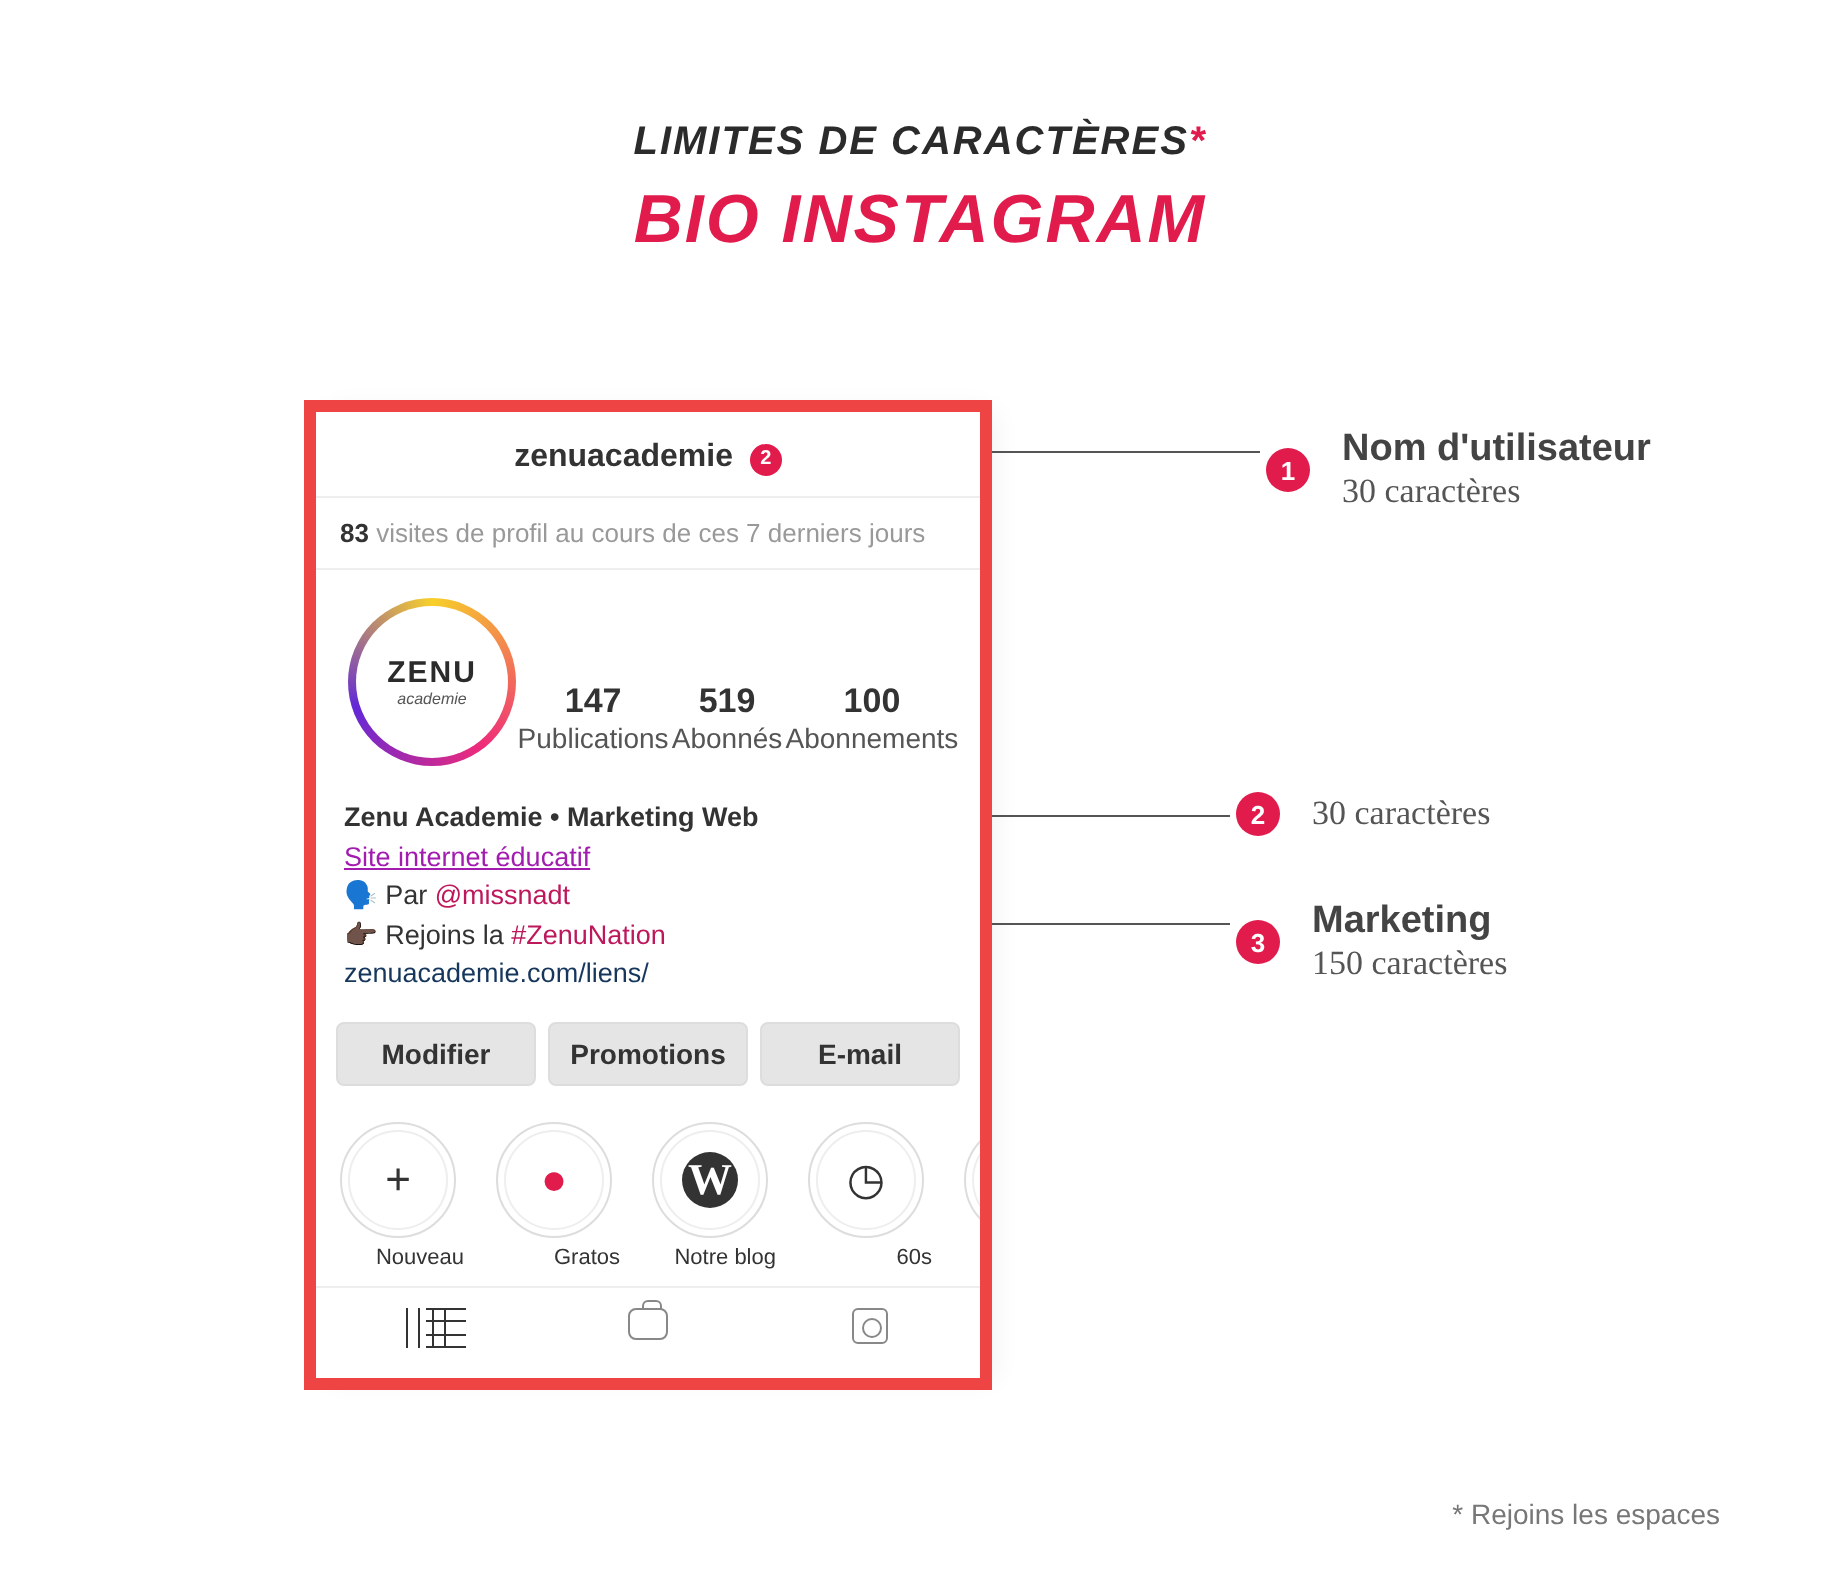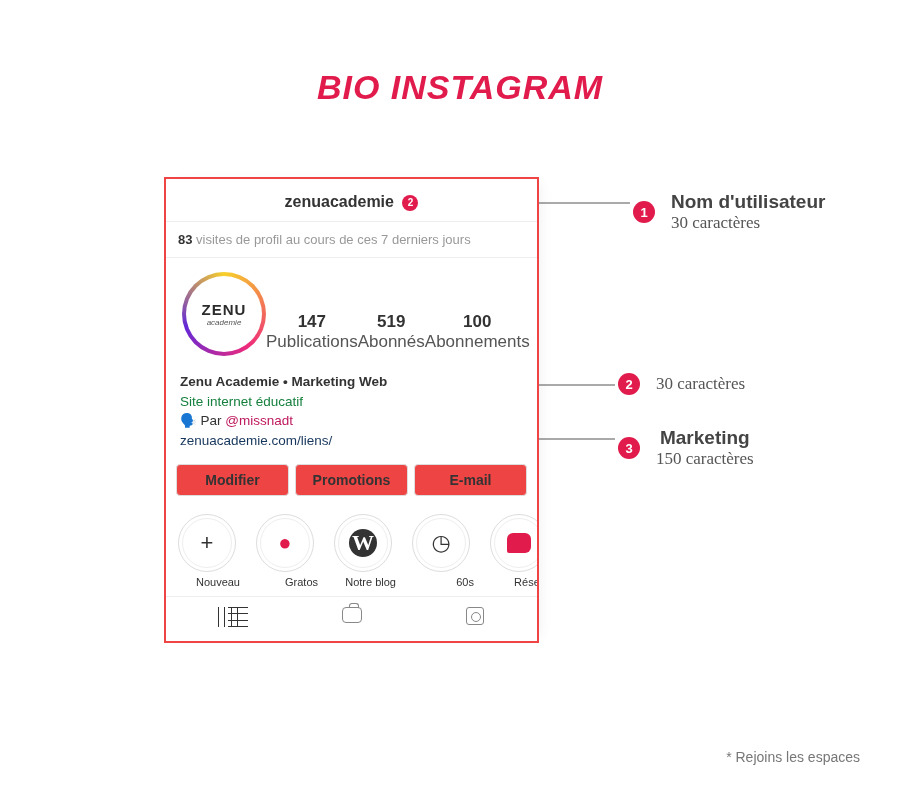--- a/index.html
+++ b/index.html
@@ -5,46 +5,46 @@
 * { box-sizing: border-box; margin: 0; padding: 0; }
 body { font-family: -apple-system, BlinkMacSystemFont, "Segoe UI", Helvetica, Arial, sans-serif; background: #fff; width: 920px; height: 793px; position: relative; color: #333; }
 
 .header { text-align: center; padding-top: 60px; }
 .subtitle { font-family: Arial, sans-serif; font-style: italic; font-weight: 900; letter-spacing: 1px; font-size: 20px; color: #2b2b2b; text-transform: uppercase; }
 .subtitle .ast { color: #e11b4c; }
 .title { font-family: Arial, sans-serif; font-style: italic; font-weight: 900; letter-spacing: 1px; font-size: 34px; color: #e11b4c; text-transform: uppercase; margin-top: 8px; }
 
 .stage { position: relative; margin-top: 70px; }
 
-.phone { position: absolute; left: 164px; top: 0; width: 375px; background: #fff; border: 2px solid #ef4444; box-shadow: 6px 0 14px -6px rgba(0,0,0,0.07); }
+.phone { position: absolute; left: 152px; top: 0; width: 344px; background: #fff; border: 6px solid #ef4444; box-shadow: 6px 0 14px -6px rgba(0,0,0,0.07); }
 
 .ph-top { text-align: center; padding: 14px 0 10px; font-size: 16px; font-weight: 600; border-bottom: 1px solid #eee; }
 .badge-sm { display: inline-flex; width: 16px; height: 16px; border-radius: 50%; background: #e11b4c; color: #fff; font-size: 10px; align-items: center; justify-content: center; margin-left: 4px; vertical-align: 1px; }
 
 .visits { padding: 10px 12px; font-size: 13px; color: #999; border-bottom: 1px solid #eee; }
 .visits strong { color: #333; font-weight: 600; }
 
 .stats-row { display: flex; align-items: center; padding: 14px 10px 10px; }
 .avatar-ring { width: 84px; height: 84px; border-radius: 50%; background: conic-gradient(#f7d02a, #ee2a7b 40%, #6228d7 70%, #f7d02a); display: flex; align-items: center; justify-content: center; flex: 0 0 84px; margin-left: 6px; }
 .avatar-inner { width: 76px; height: 76px; border-radius: 50%; background: #fff; display: flex; flex-direction: column; align-items: center; justify-content: center; }
 .avatar-inner .zenu { font-weight: 700; letter-spacing: 1px; font-size: 15px; color: #2b2b2b; }
 .avatar-inner .sub { font-size: 8px; font-style: italic; color: #555; }
 
 .stats { display: flex; flex: 1; justify-content: space-around; text-align: center; margin-top: 36px; }
 .stat .num { font-weight: 600; font-size: 17px; }
-.stat .lbl { font-size: 17px; color: #555; }
+.stat .lbl { font-size: 14px; color: #555; }
 
 .bio { padding: 6px 14px 14px; font-size: 13.5px; line-height: 1.45; }
 .bio .name { font-weight: 600; }
-.bio .cat { color: #15803d; }
+.bio .cat { color: #a21caf; text-decoration: underline; }
 .bio a.link { color: #16365c; text-decoration: none; }
 .bio .mention { color: #be185d; text-align: center; }
 
 .actions { display: flex; gap: 6px; padding: 0 10px 12px; }
-.actions button { flex: 1; border: 1px solid #ddd; background: #ef4444; border-radius: 4px; padding: 7px 0; font-size: 14px; font-weight: 600; color: #333; cursor: pointer; }
+.actions button { flex: 1; border: 1px solid #ddd; background: #e5e5e5; border-radius: 4px; padding: 7px 0; font-size: 14px; font-weight: 600; color: #333; cursor: pointer; }
 
 .stories { display: flex; padding: 6px 8px 8px; gap: 12px; overflow: hidden; }
 .story { text-align: center; width: 66px; flex: 0 0 66px; }
 .story .circ { width: 58px; height: 58px; border-radius: 50%; border: 1px solid #ddd; background: #fff; margin: 0 auto 4px; display: flex; align-items: center; justify-content: center; font-size: 22px; color: #333; position: relative; }
 .story .circ::after { content: ""; position: absolute; inset: 3px; border-radius: 50%; border: 1px solid #eee; }
 .story .slbl { font-size: 11px; text-align: right; }
 .pin { color: #e11b4c; }
 .w-icon { font-family: Georgia, serif; font-weight: 700; font-size: 22px; background: #333; color:#fff; width:28px; height:28px; border-radius:50%; display:flex; align-items:center; justify-content:center; }
 .bubble { width: 24px; height: 20px; background: #e11b4c; border-radius: 6px 6px 6px 2px; position: relative; }
 
@@ -54,31 +54,32 @@
 .grid-icon span { display:block; width:20px; height:20px; position:relative; }
 .grid-icon span::before, .grid-icon span::after { content:""; position:absolute; background:#333; }
 .grid-icon span::before { width:20px; height:1px; top:6px; box-shadow: 0 7px 0 #333, 0 -6px 0 #333, 0 13px 0 #333; }
 .grid-icon span::after { height:20px; width:1px; left:6px; box-shadow: 7px 0 0 #333, -6px 0 0 #333, 13px 0 0 #333; }
 .tv-icon { display:inline-block; width:20px; height:16px; border:1.5px solid #888; border-radius:4px; position:relative; }
 .tv-icon::before { content:""; position:absolute; top:-5px; left:6px; width:8px; height:4px; border-top:1.5px solid #888; border-left:1.5px solid #888; border-right:1.5px solid #888; border-radius:3px 3px 0 0; }
 .tag-icon { display:inline-block; width:18px; height:18px; border:1.5px solid #888; border-radius:3px; position:relative; }
 .tag-icon::after { content:""; position:absolute; width:8px; height:8px; border:1.5px solid #888; border-radius:50%; top:4px; left:4px; }
 .callout { display: flex; align-items: center; gap: 16px; position: absolute; }
 .num-badge { width: 22px; height: 22px; border-radius: 50%; background: #e11b4c; color: #fff; font-weight: 700; font-size: 13px; display: flex; align-items: center; justify-content: center; flex: 0 0 22px; }
-.ctxt .t { font-size: 19px; font-weight: 600; color: #444; text-align: center; }
+.ctxt .t { font-size: 19px; font-weight: 600; color: #444; }
 .ctxt .d { font-size: 17px; color: #555; font-family: Liberation Serif, serif; }
 
 .footnote { position: absolute; right: 60px; bottom: 28px; font-size: 14px; color: #777; }
 
 svg.connectors { position:absolute; left:0; top:0; pointer-events:none; }
 </style>
 </head>
 <body>
 
 <div class="header">
+  <div class="subtitle"><span>LIMITES DE CARACTÈRES</span><span class="ast">*</span></div>
   <div class="title">BIO INSTAGRAM</div>
 </div>
 
 <div class="stage">
 
   <svg class="connectors" width="920" height="560">
     <line x1="392" y1="26" x2="630" y2="26" stroke="#555" stroke-width="1"></line>
     <line x1="392" y1="23" x2="392" y2="29" stroke="#555" stroke-width="1"></line>
     <line x1="395" y1="208" x2="615" y2="208" stroke="#555" stroke-width="1"></line>
     <line x1="395" y1="205" x2="395" y2="211" stroke="#555" stroke-width="1"></line>
@@ -113,20 +114,21 @@
         <div class="stat">
             <div class="num">100</div>
             <div class="lbl">Abonnements</div>
           </div>
       </div>
     </div>
     <div class="bio">
       <div class="name">Zenu Academie • Marketing Web</div>
       <div class="cat">Site internet éducatif</div>
       <div><span>🗣️</span><span> Par </span><span class="mention">@missnadt</span></div>
+      <div><span>👉🏿</span><span> Rejoins la </span><span class="mention">#ZenuNation</span></div>
       <a class="link">zenuacademie.com/liens/</a>
     </div>
     <div class="actions">
       <button>Modifier</button>
       <button>Promotions</button>
       <button>E-mail</button>
     </div>
     <div class="stories">
       <div class="story">
           <div class="circ">+</div>

